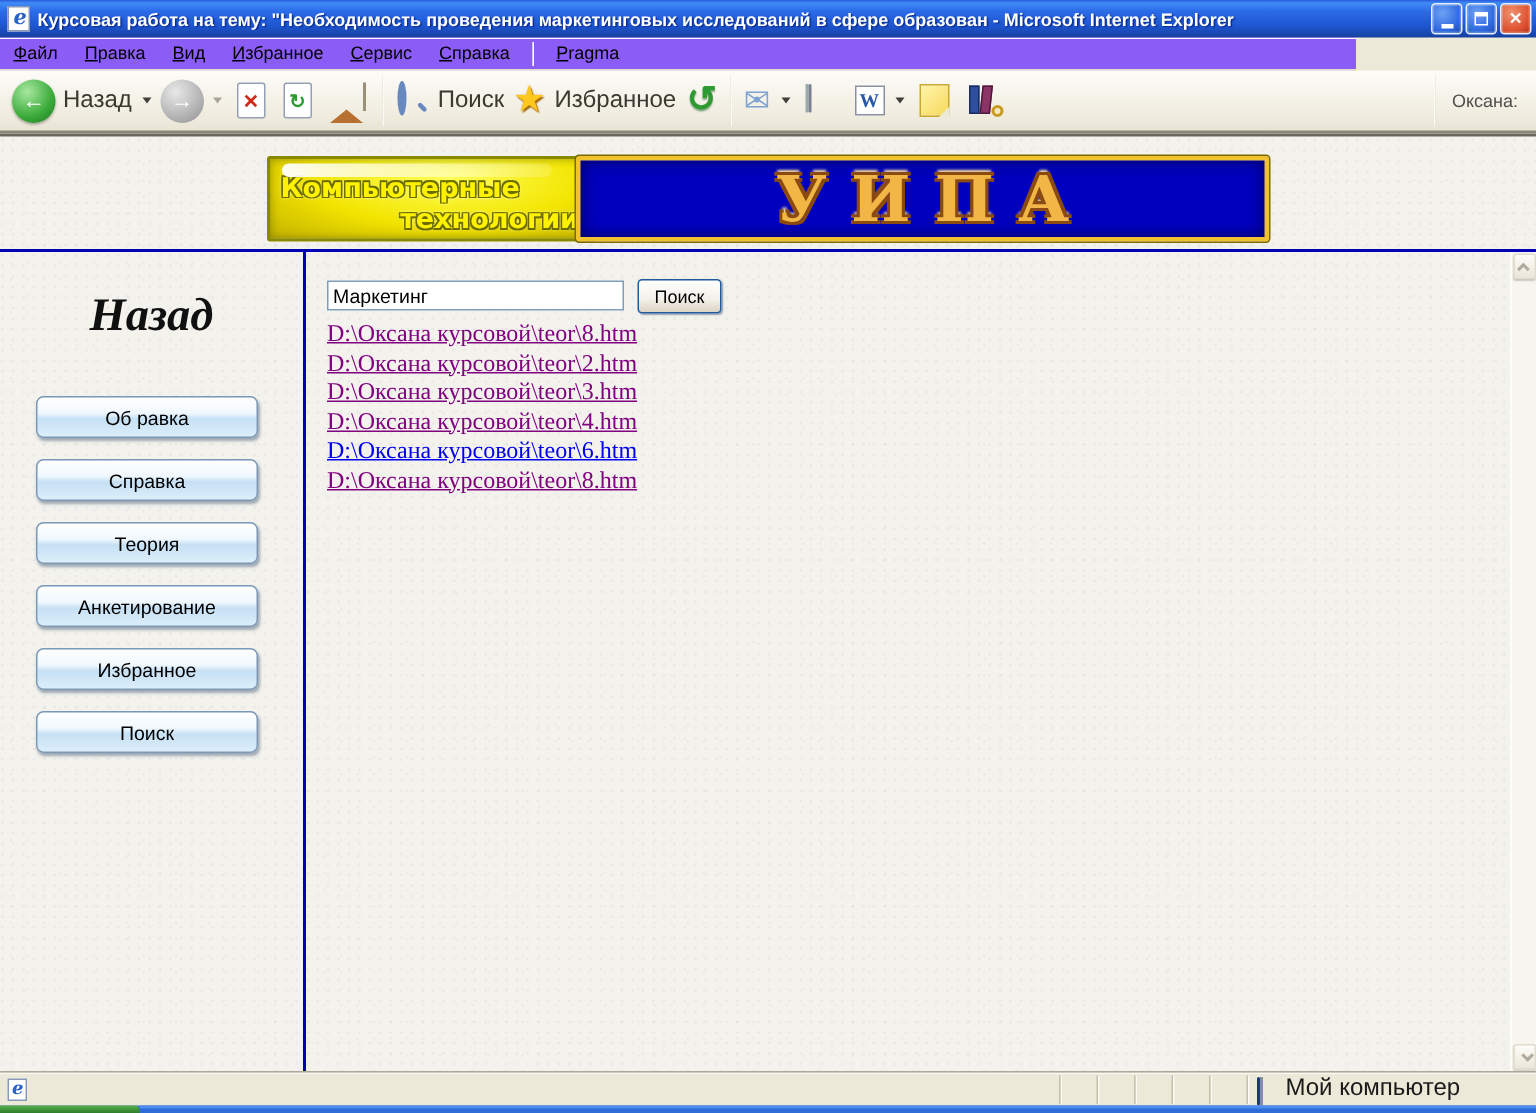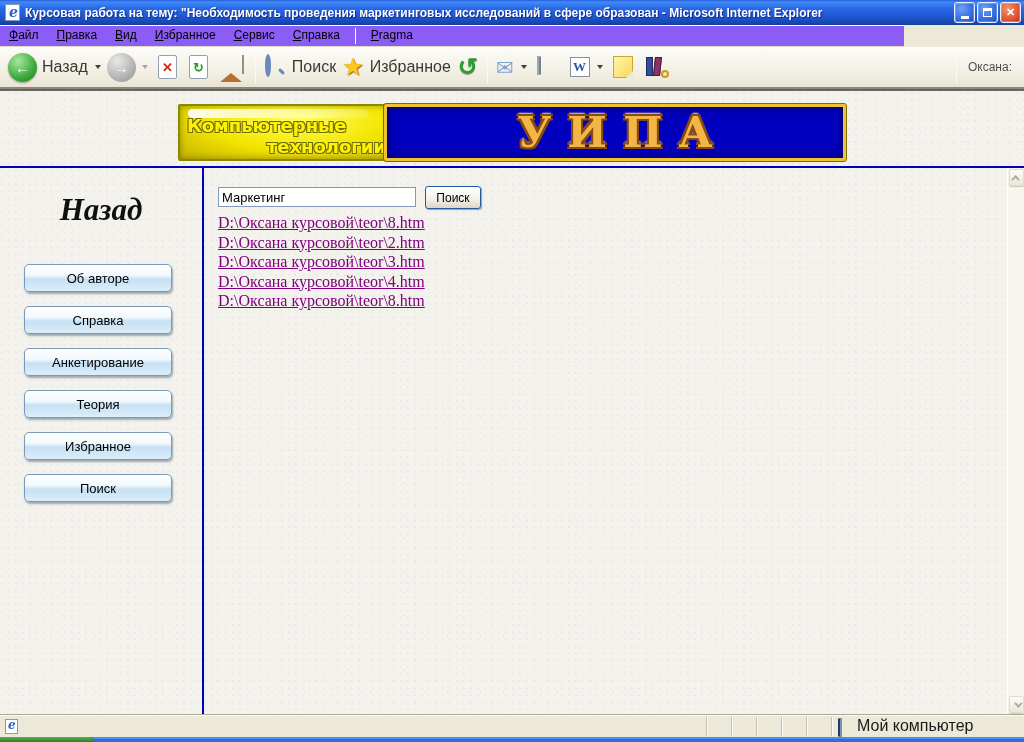--- a/index.html
+++ b/index.html
@@ -250,36 +250,37 @@
     <div class="bl-line bl2">технологии</div>
   </div>
   <div class="banner-right">
     <span class="br-text">УИПА</span>
   </div>
   <div class="h-divider"></div>
 
   <div class="sidebar">
     <div class="menu-title">Назад</div>
     <div class="menu-buttons">
-      <button class="xp-menu-btn">Об авторе</button>
+      <button class="xp-menu-btn">Об равка</button>
       <button class="xp-menu-btn">Справка</button>
+      <button class="xp-menu-btn">Теория</button>
       <button class="xp-menu-btn">Анкетирование</button>
-      <button class="xp-menu-btn">Теория</button>
       <button class="xp-menu-btn">Избранное</button>
       <button class="xp-menu-btn">Поиск</button>
     </div>
   </div>
 
   <input class="search-input" type="text" value="Маркетинг" style="">
   <button class="search-btn">Поиск</button>
   <div class="results">
     <a style="color: rgb(128, 0, 128);">D:\Оксана курсовой\teor\8.htm</a>
     <a style="color: rgb(128, 0, 128);">D:\Оксана курсовой\teor\2.htm</a>
     <a style="color: rgb(128, 0, 128);">D:\Оксана курсовой\teor\3.htm</a>
     <a style="color: rgb(128, 0, 128);">D:\Оксана курсовой\teor\4.htm</a>
+    <a style="color: rgb(0, 0, 238);">D:\Оксана курсовой\teor\6.htm</a>
     <a style="color: rgb(128, 0, 128);">D:\Оксана курсовой\teor\8.htm</a>
   </div>
 
   <div class="scrollbar">
     <span class="sb-btn sb-up">
         <span class="chev up"></span>
       </span>
     <span class="sb-btn sb-down">
         <span class="chev down"></span>
       </span>

